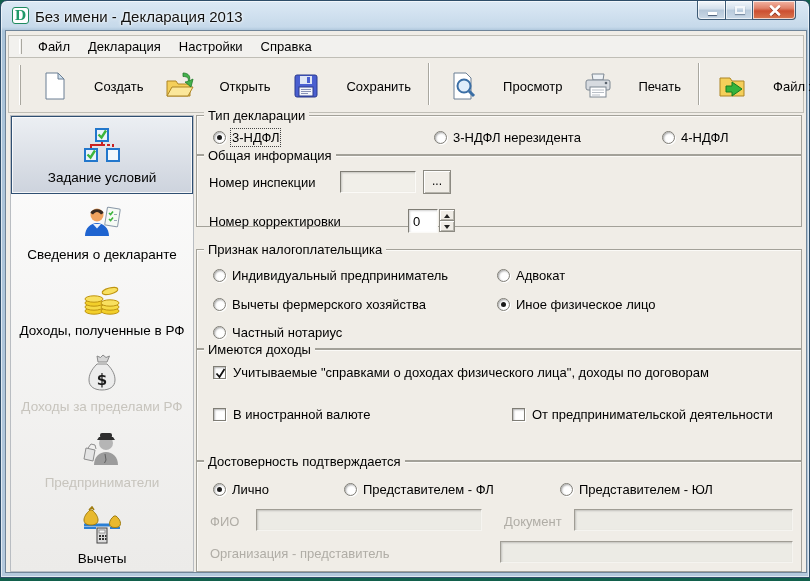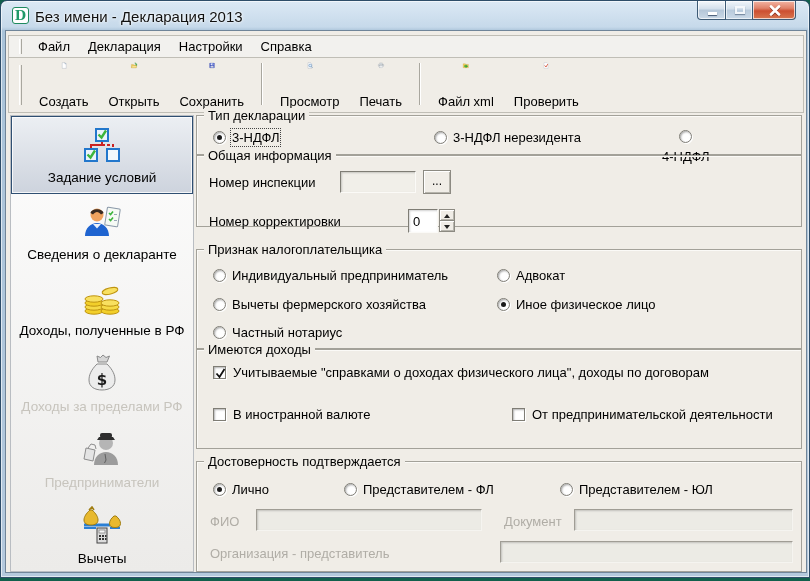--- a/index.html
+++ b/index.html
@@ -40,21 +40,21 @@
   
   .menubar { position:absolute; left:2px; top:4px; right:2px; height:23px; background:#f2f1ee;
     border:1px solid #c0beb6; display:flex; align-items:center; padding-left:10px; }
   .gripper { width:3px; height:15px; border-left:1px solid #fff; border-right:1px solid #a9a79f; margin-right:7px; }
   .menu-item { padding:3px 9px; cursor:default; }
 
   
   .toolbar { position:absolute; left:2px; top:27px; right:2px; height:55px; background:#f0ede7;
     border:1px solid #c0beb6; border-top:none; display:flex; align-items:stretch; padding-left:10px; }
   .toolbar .gripper { align-self:center; height:40px; }
-  .tool-btn { display:flex; flex-direction:column; align-items:center; justify-content:flex-start;
+  .tool-btn { display:flex; flex-direction:row; align-items:center; justify-content:flex-start;
     padding:3px 9px 2px; border:1px solid transparent; cursor:default;gap:24px; }
   .tool-btn .ticon { width:32px; height:32px; display:block; }
   .tool-btn .tlabel { margin-top:1px; white-space:nowrap; }
   .tool-sep { width:2px; height:42px; margin:5px 7px 0; border-left:1px solid #a9a79f; border-right:1px solid #fff; }
 
   
   .sidebar { position:absolute; left:4px; top:84px; width:184px; height:457px;
     background:linear-gradient(180deg,#fdfdfd,#ecebe9); border:1px solid #b9bdc2; }
   .side-item { height:76px; display:flex; flex-direction:column; align-items:center;
     justify-content:center; gap:3px; cursor:default; }
@@ -305,21 +305,21 @@
         <label class="radio checked" style="left:16px;top:14px;">
           <span class="rb">
               <span class="dot"></span>
             </span>
           <span class="rlabel focus">3-НДФЛ</span>
         </label>
         <label class="radio" style="left:237px;top:14px;">
           <span class="rb"></span>
           <span class="rlabel">3-НДФЛ нерезидента</span>
         </label>
-        <label class="radio" style="left:465px;top:14px;flex-direction:column;">
+        <label class="radio" style="left:465px;top:14px;">
           <span class="rb"></span>
           <span class="rlabel">4-НДФЛ</span>
         </label>
       </div>
 
       <div class="groupbox" style="top:40px;height:72px;">
         <span class="gtitle">Общая информация</span>
         <span class="flabel" style="left:12px;top:19px;">Номер инспекции</span>
         <input class="tb gray" style="left: 143px; top: 15px; width: 76px; height: 22px;" value="">
         <div class="btn3d" style="left:226px;top:14px;width:28px;height:24px;">...</div>
@@ -354,21 +354,21 @@
           <span class="rlabel">Частный нотариус</span>
         </label>
         <label class="radio checked" style="left:300px;top:47px;">
           <span class="rb">
               <span class="dot"></span>
             </span>
           <span class="rlabel">Иное физическое лицо</span>
         </label>
       </div>
 
-      <div class="groupbox" style="top:234px;height:100px;">
+      <div class="groupbox" style="top:234px;height:112px;">
         <span class="gtitle">Имеются доходы</span>
         <label class="check checked" style="left:16px;top:15px;">
           <span class="cb">
               <svg width="13" height="13" viewBox="0 0 13 13">
                 <path d="M2.5 6.5l3 3.5 5-8" stroke="#111" stroke-width="1.8" fill="none"></path>
               </svg>
             </span>
           <span>
             <span style="display:block;">Учитываемые "справками о доходах физического лица", доходы по договорам</span>
           </span>

